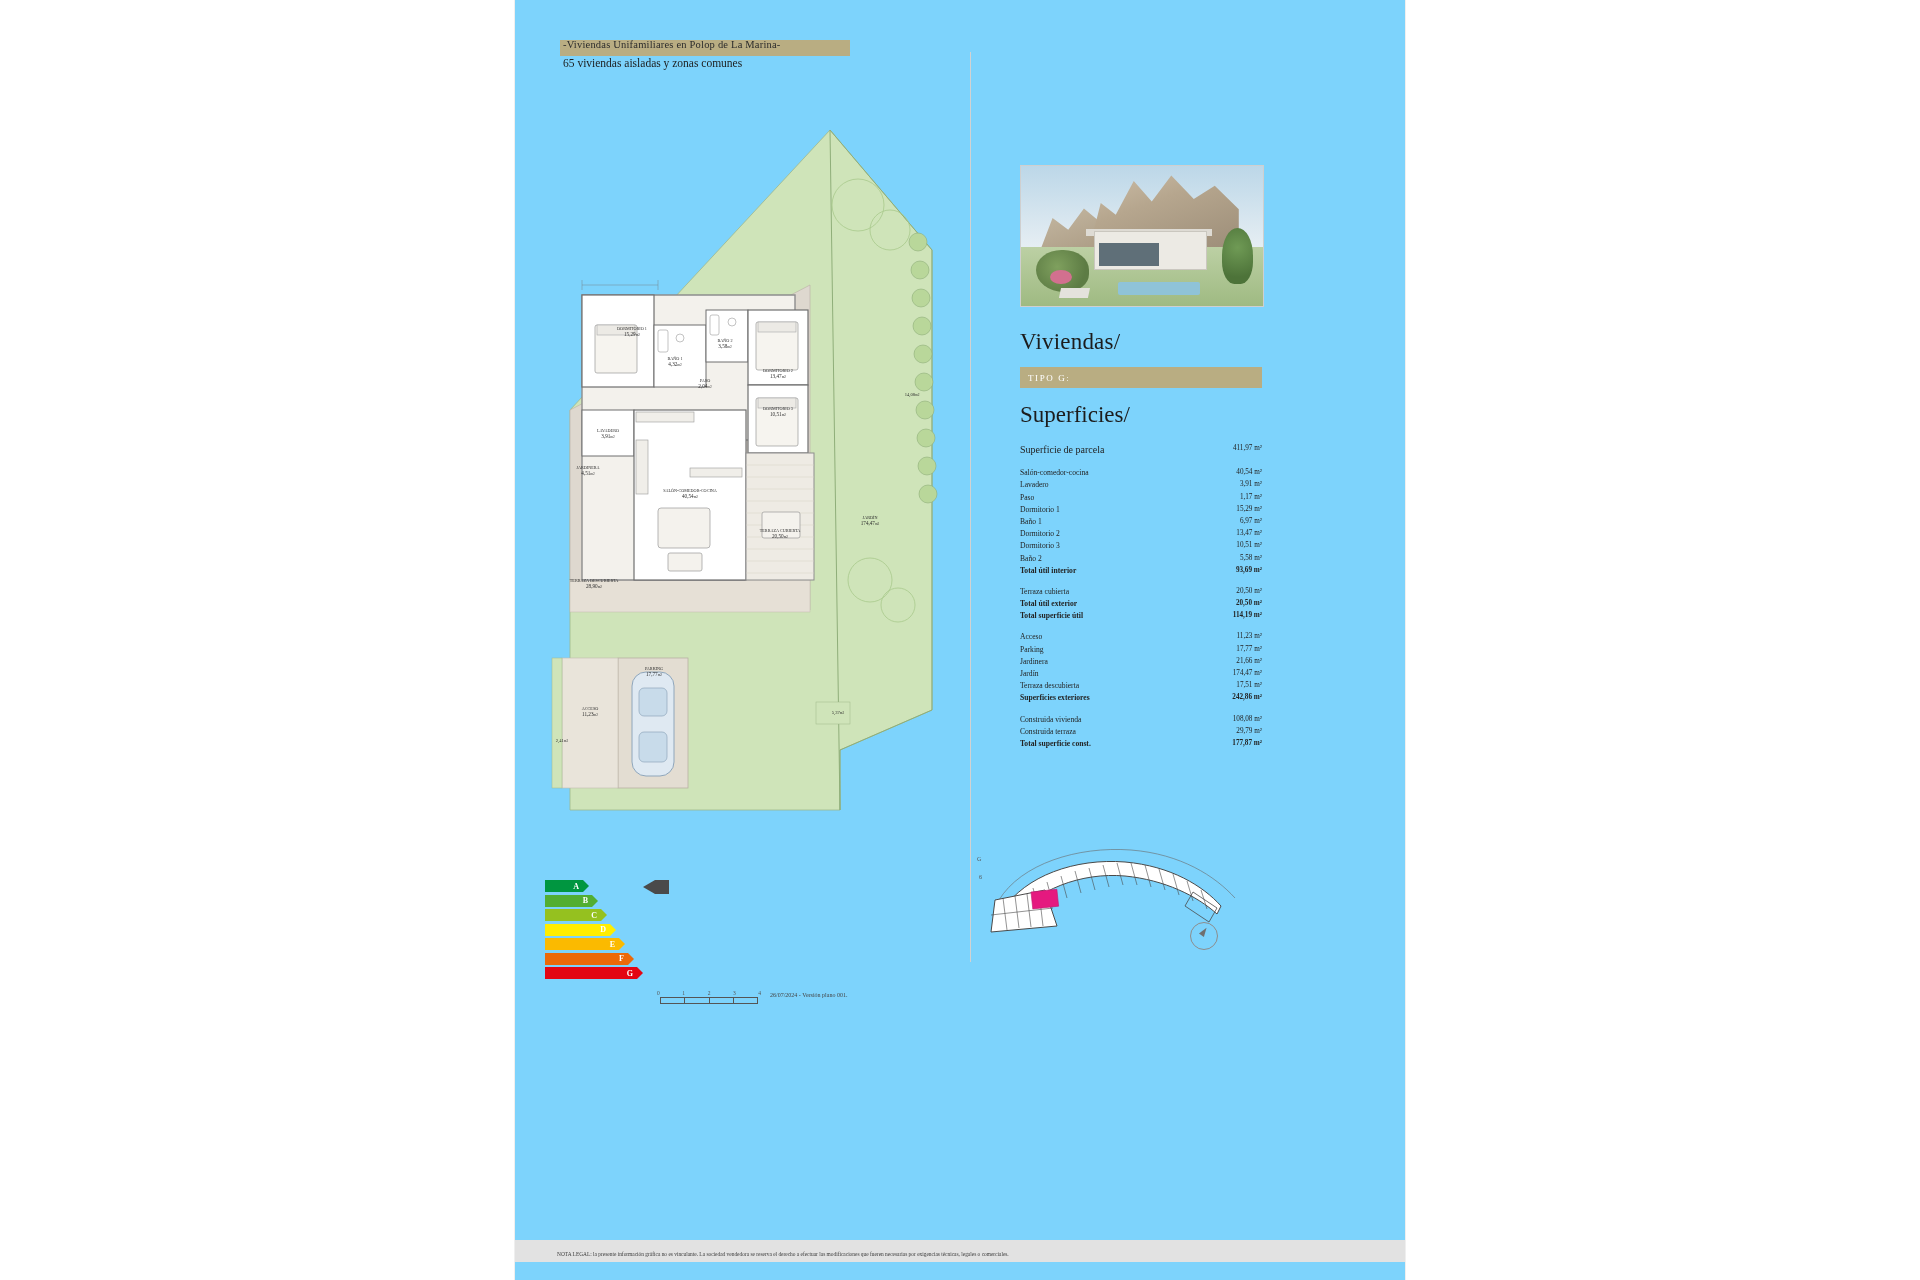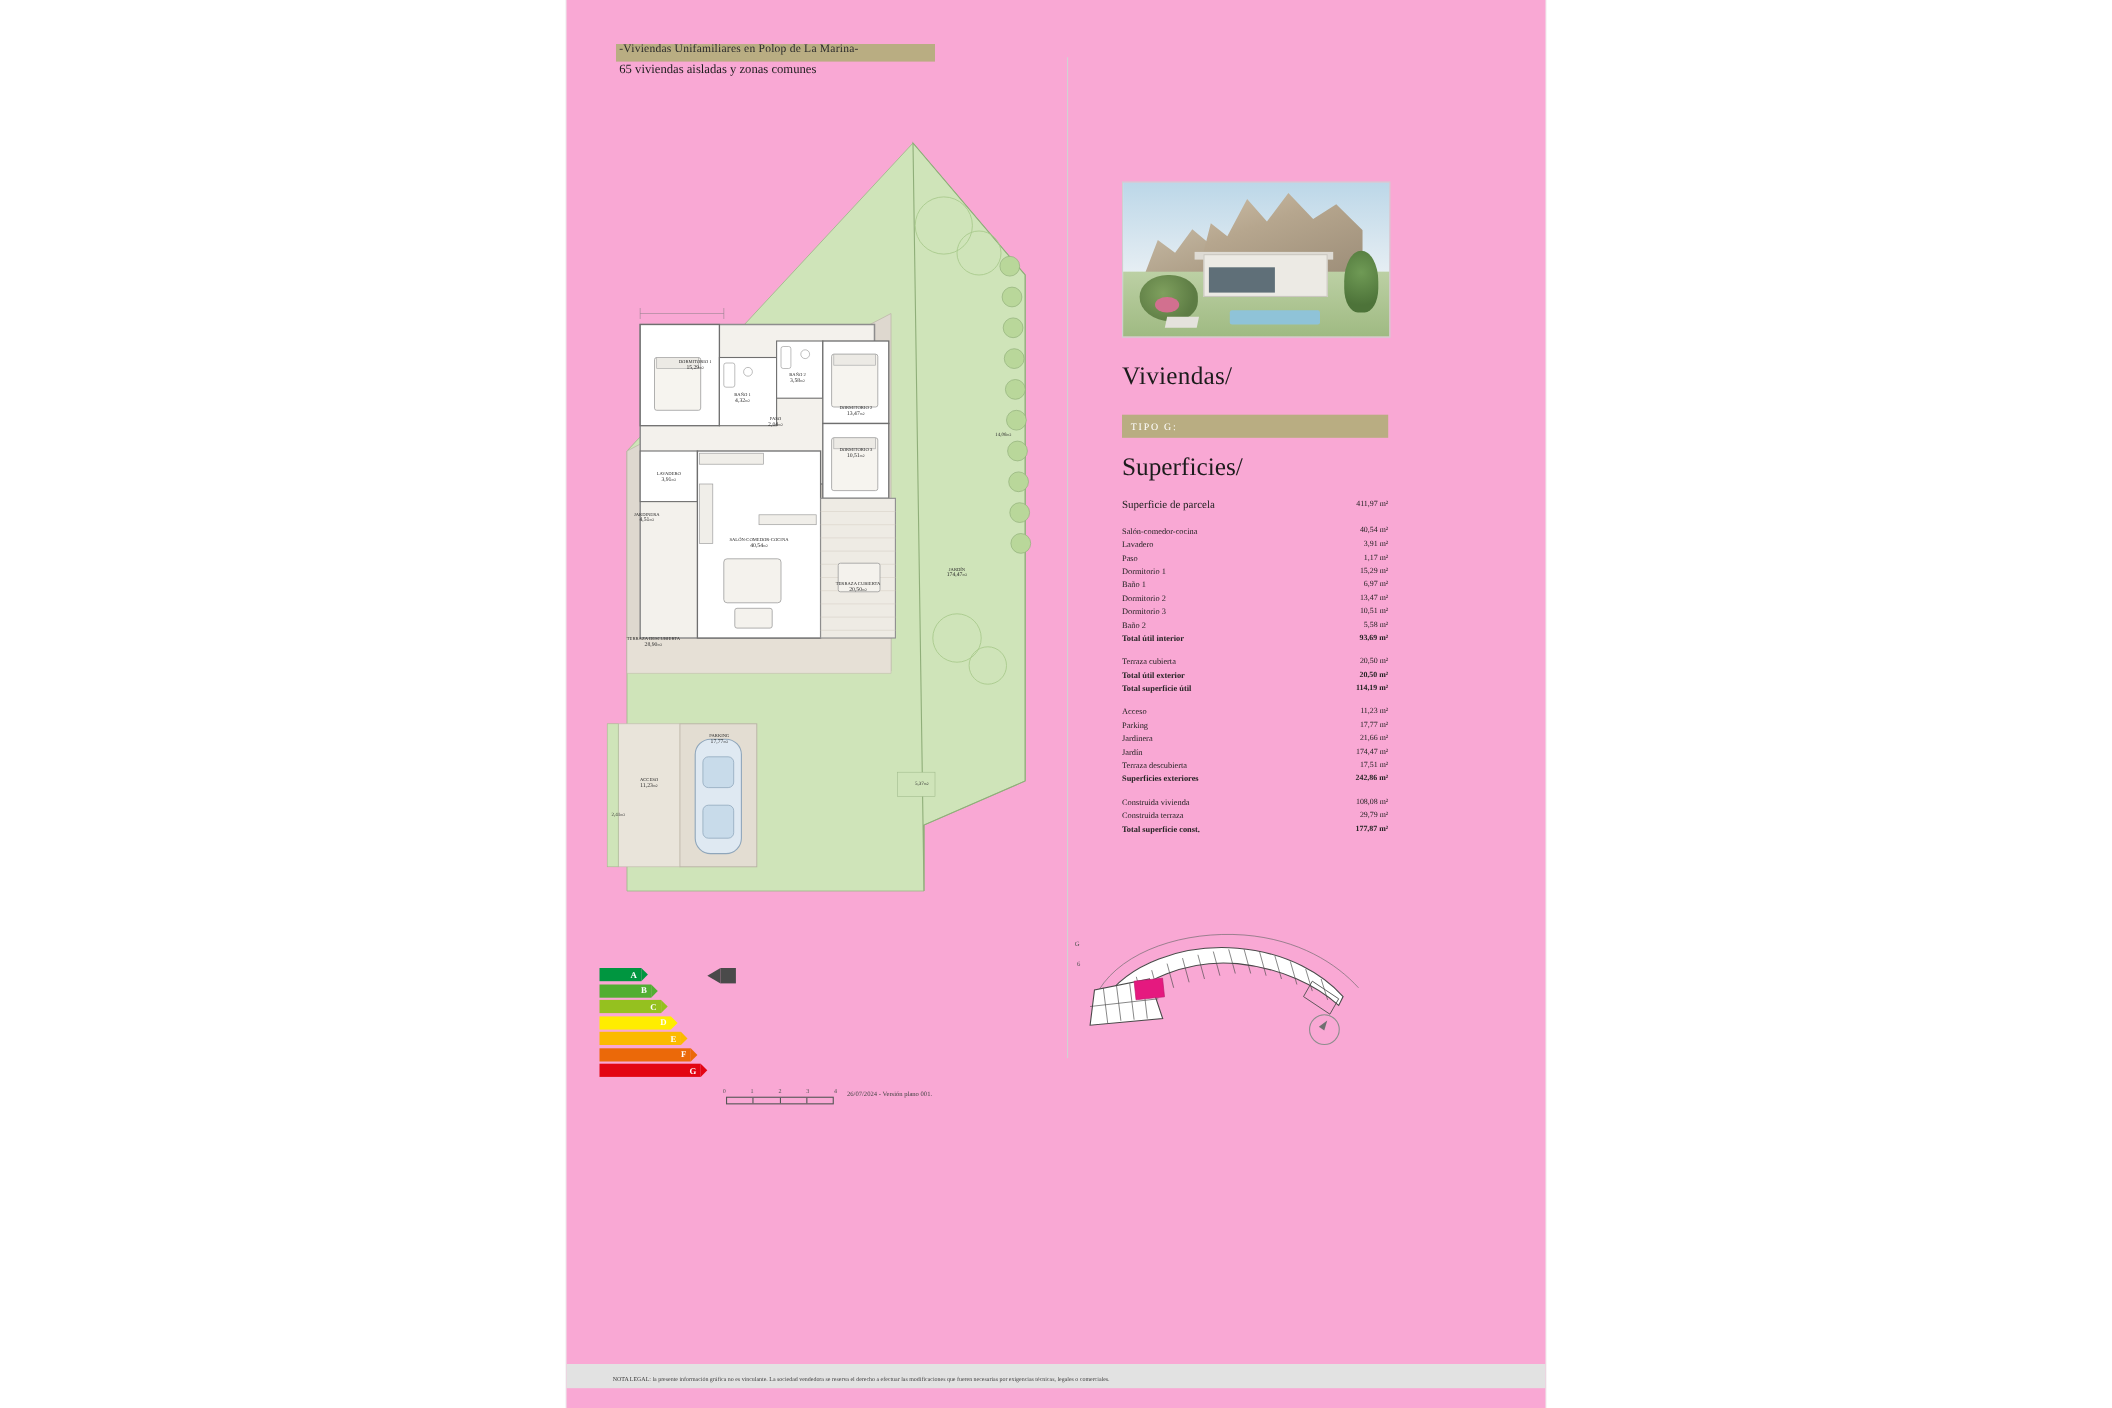--- a/index.html
+++ b/index.html
@@ -3,21 +3,21 @@
 <meta charset="utf-8">
 <style>
   html,body{margin:0;padding:0;}
   body{
     width:1920px;height:1280px;background:#ffffff;
     font-family:"Liberation Serif", serif;
     overflow:hidden;position:relative;
   }
   .page{
     position:absolute;left:515px;top:0;width:890px;height:1280px;
-    background:#f9a8d4;
+    background:#7dd3fc;
     box-shadow:0 0 0 1px #efefef;
   }
   .side-gray{position:absolute;top:0;bottom:0;width:515px;background:#fff;}
   .side-gray.left{left:0;}
   .side-gray.right{right:0;}
 
   
   .hdr-bar{
     position:absolute;left:45px;top:40px;width:290px;height:16px;
     background:#b9ad82;
@@ -87,21 +87,21 @@
   }
   .render .chair{
     position:absolute;left:16%;bottom:6%;width:12%;height:7%;
     background:#e4e2dc;transform:skewX(-12deg);
   }
 
   .h-viviendas{
     margin-top:22px;font-size:23px;color:#1c1c1c;font-weight:400;letter-spacing:.2px;
   }
   .tipo-bar{
-    margin-top:22px;width:242px;height:21px;background:#b9ad82;
+    margin-top:12px;width:242px;height:21px;background:#b9ad82;
     display:flex;align-items:center;
   }
   .tipo-bar span{font-size:9px;color:#ffffff;letter-spacing:1.6px;padding-left:8px;}
   .h-superficies{
     margin-top:14px;font-size:23px;color:#1c1c1c;font-weight:400;
   }
 
   table.sup{
     margin-top:14px;width:242px;border-collapse:collapse;
     font-size:7.6px;color:#232323;

